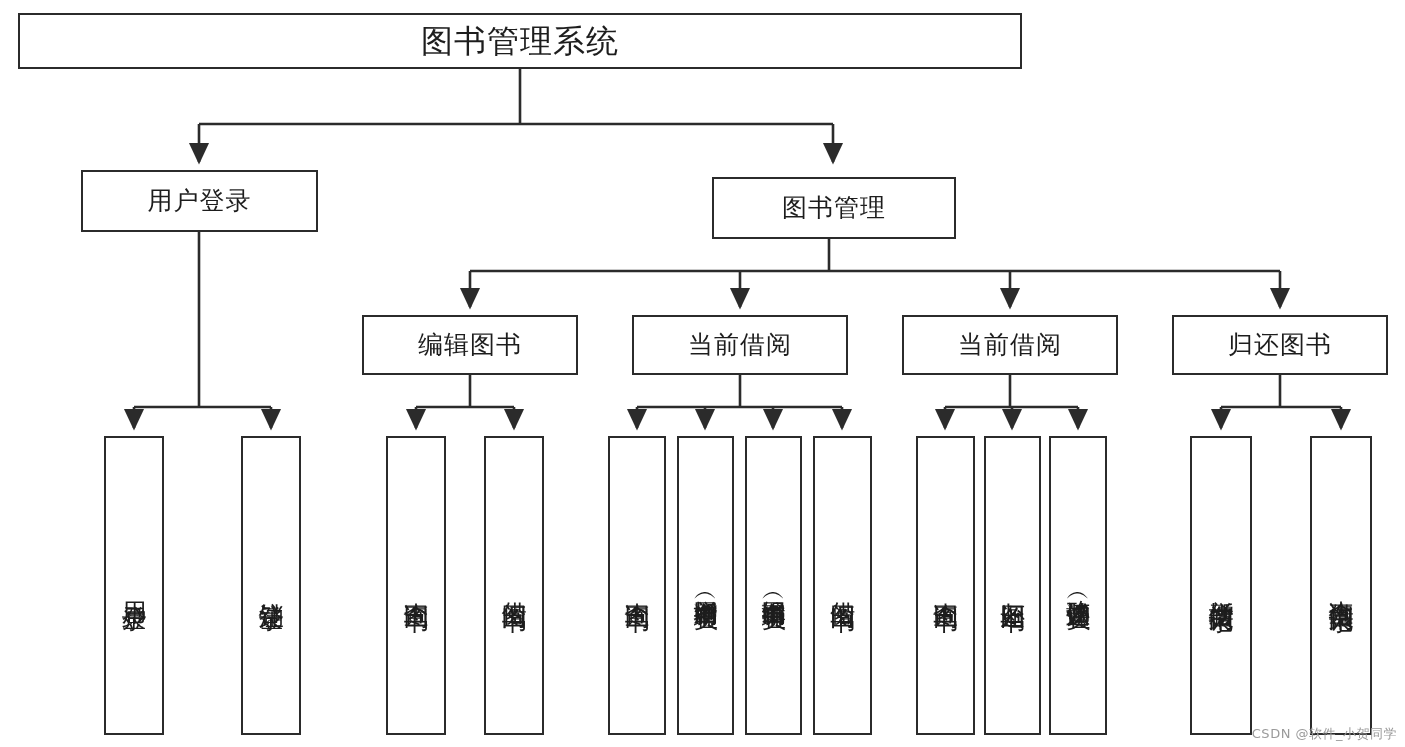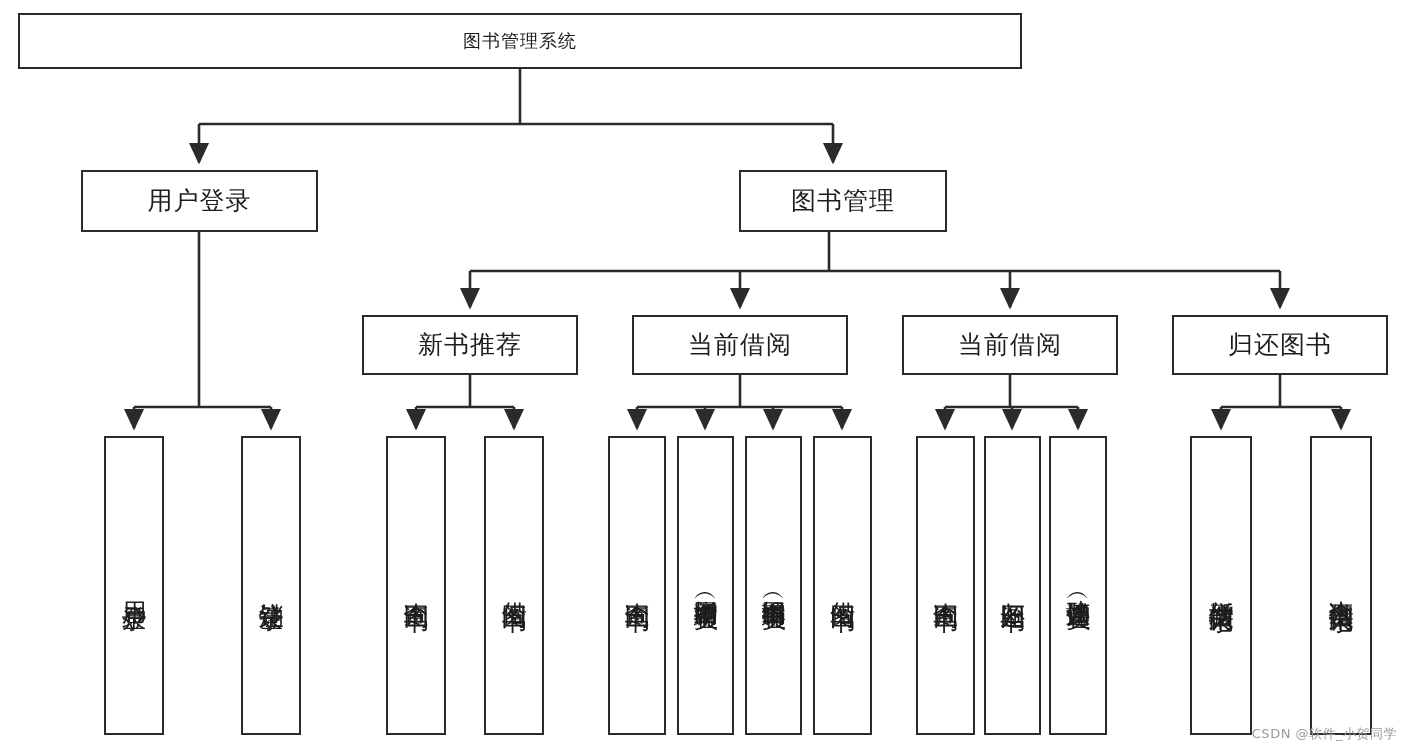--- a/index.html
+++ b/index.html
@@ -35,21 +35,21 @@
     align-items: center;
     justify-content: center;
     color: #1d1d1d;
   }
   .node.horiz {
     font-size: 25px;
     letter-spacing: 1px;
     line-height: 1.2;
   }
   .node.root {
-    font-size: 18px;
+    font-size: 32px;
   }
   .leaf {
     position: absolute;
     box-sizing: border-box;
     border: 2.6px solid #2b2b2b;
     background: #ffffff;
     display: flex;
     align-items: center;
     justify-content: center;
     color: #1d1d1d;
@@ -128,23 +128,23 @@
       <path d="M1280,375 L1280,407"></path>
       <path d="M1221,407 L1341,407"></path>
       <path d="M1221,407 L1221,428" marker-end="url(#arrow)"></path>
       <path d="M1341,407 L1341,428" marker-end="url(#arrow)"></path>
     </g>
   </svg>
 
   <div class="node horiz root" id="node-root" style="left: 18px; top: 13px; width: 1004px; height: 56px;">图书管理系统</div>
 
   <div class="node horiz" id="node-l2-0" style="left: 81px; top: 170px; width: 237px; height: 62px;">用户登录</div>
-  <div class="node horiz" id="node-l2-1" style="left: 712px; top: 170px; width: 208px; height: 62px; margin-left: 27px;">图书管理</div>
+  <div class="node horiz" id="node-l2-1" style="left: 712px; top: 177px; width: 244px; height: 62px;">图书管理</div>
 
-  <div class="node horiz" id="node-l3-0" style="left: 362px; top: 315px; width: 216px; height: 60px;">新书推荐</div>
+  <div class="node horiz" id="node-l3-0" style="left: 362px; top: 315px; width: 216px; height: 60px;">编辑图书</div>
   <div class="node horiz" id="node-l3-1" style="left: 632px; top: 315px; width: 216px; height: 60px;">当前借阅</div>
   <div class="node horiz" id="node-l3-2" style="left: 902px; top: 315px; width: 216px; height: 60px;">当前借阅</div>
   <div class="node horiz" id="node-l3-3" style="left: 1172px; top: 315px; width: 216px; height: 60px;">归还图书</div>
 
   <div class="leaf" id="leaf-0" style="left: 104px; top: 436px; width: 60px; height: 299px;">
     <span class="vtext">用户登录</span>
   </div>
   <div class="leaf" id="leaf-1" style="left: 241px; top: 436px; width: 60px; height: 299px;">
     <span class="vtext">注销登录</span>
   </div>

